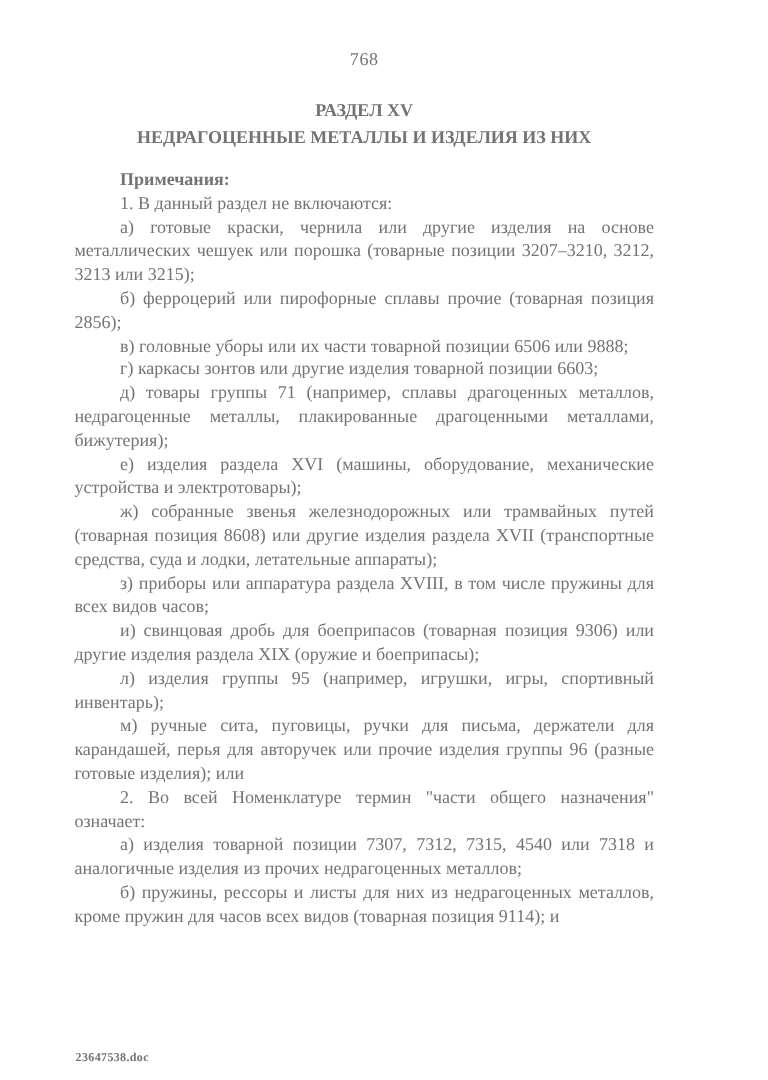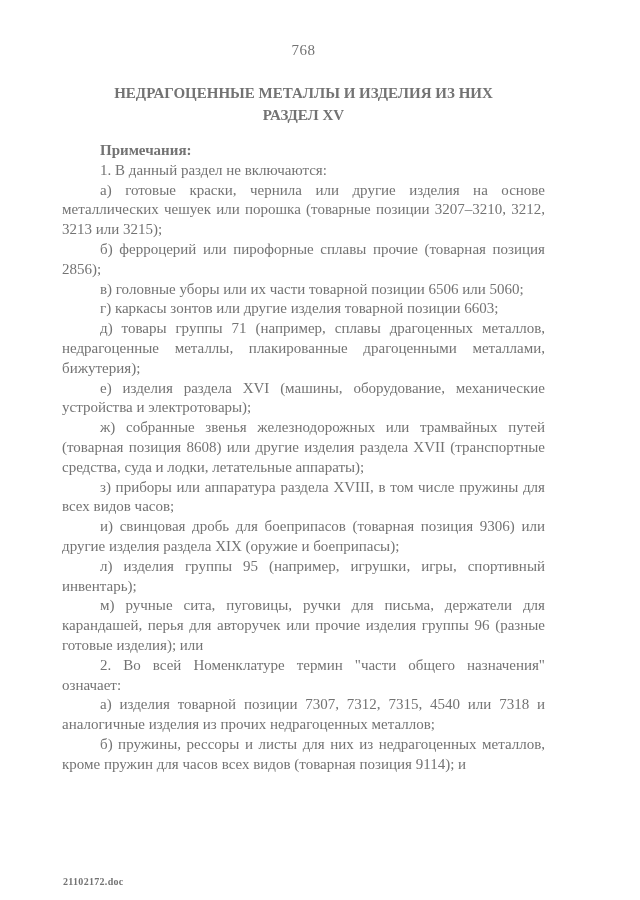--- a/index.html
+++ b/index.html
@@ -62,38 +62,38 @@
   }
 </style>
 </head>
 <body>
 
 <div class="page">
 
   <div class="page-number">768</div>
 
   <div class="doc-title">
+    <div>РАЗДЕЛ XV</div>
     <div>НЕДРАГОЦЕННЫЕ МЕТАЛЛЫ И ИЗДЕЛИЯ ИЗ НИХ</div>
-    <div>РАЗДЕЛ XV</div>
   </div>
 
   <div class="body-text">
     <p class="notes-heading">Примечания:</p>
     <p>1. В данный раздел не включаются:</p>
     <p>а) готовые краски, чернила или другие изделия на основе металлических чешуек или порошка (товарные позиции 3207–3210, 3212, 3213 или 3215);</p>
     <p>б) ферроцерий или пирофорные сплавы прочие (товарная позиция 2856);</p>
-    <p>в) головные уборы или их части товарной позиции 6506 или 5060;</p>
+    <p>в) головные уборы или их части товарной позиции 6506 или 9888;</p>
     <p>г) каркасы зонтов или другие изделия товарной позиции 6603;</p>
     <p>д) товары группы 71 (например, сплавы драгоценных металлов, недрагоценные металлы, плакированные драгоценными металлами, бижутерия);</p>
     <p>е) изделия раздела XVI (машины, оборудование, механические устройства и электротовары);</p>
     <p>ж) собранные звенья железнодорожных или трамвайных путей (товарная позиция 8608) или другие изделия раздела XVII (транспортные средства, суда и лодки, летательные аппараты);</p>
     <p>з) приборы или аппаратура раздела XVIII, в том числе пружины для всех видов часов;</p>
     <p>и) свинцовая дробь для боеприпасов (товарная позиция 9306) или другие изделия раздела XIX (оружие и боеприпасы);</p>
     <p>л) изделия группы 95 (например, игрушки, игры, спортивный инвентарь);</p>
     <p>м) ручные сита, пуговицы, ручки для письма, держатели для карандашей, перья для авторучек или прочие изделия группы 96 (разные готовые изделия); или</p>
     <p>2. Во всей Номенклатуре термин "части общего назначения" означает:</p>
     <p>а) изделия товарной позиции 7307, 7312, 7315, 4540 или 7318 и аналогичные изделия из прочих недрагоценных металлов;</p>
     <p>б) пружины, рессоры и листы для них из недрагоценных металлов, кроме пружин для часов всех видов (товарная позиция 9114); и</p>
   </div>
 
-  <div class="doc-footer">21102172.doc</div>
+  <div class="doc-footer">23647538.doc</div>
 
 </div>
 
 </body></html>

